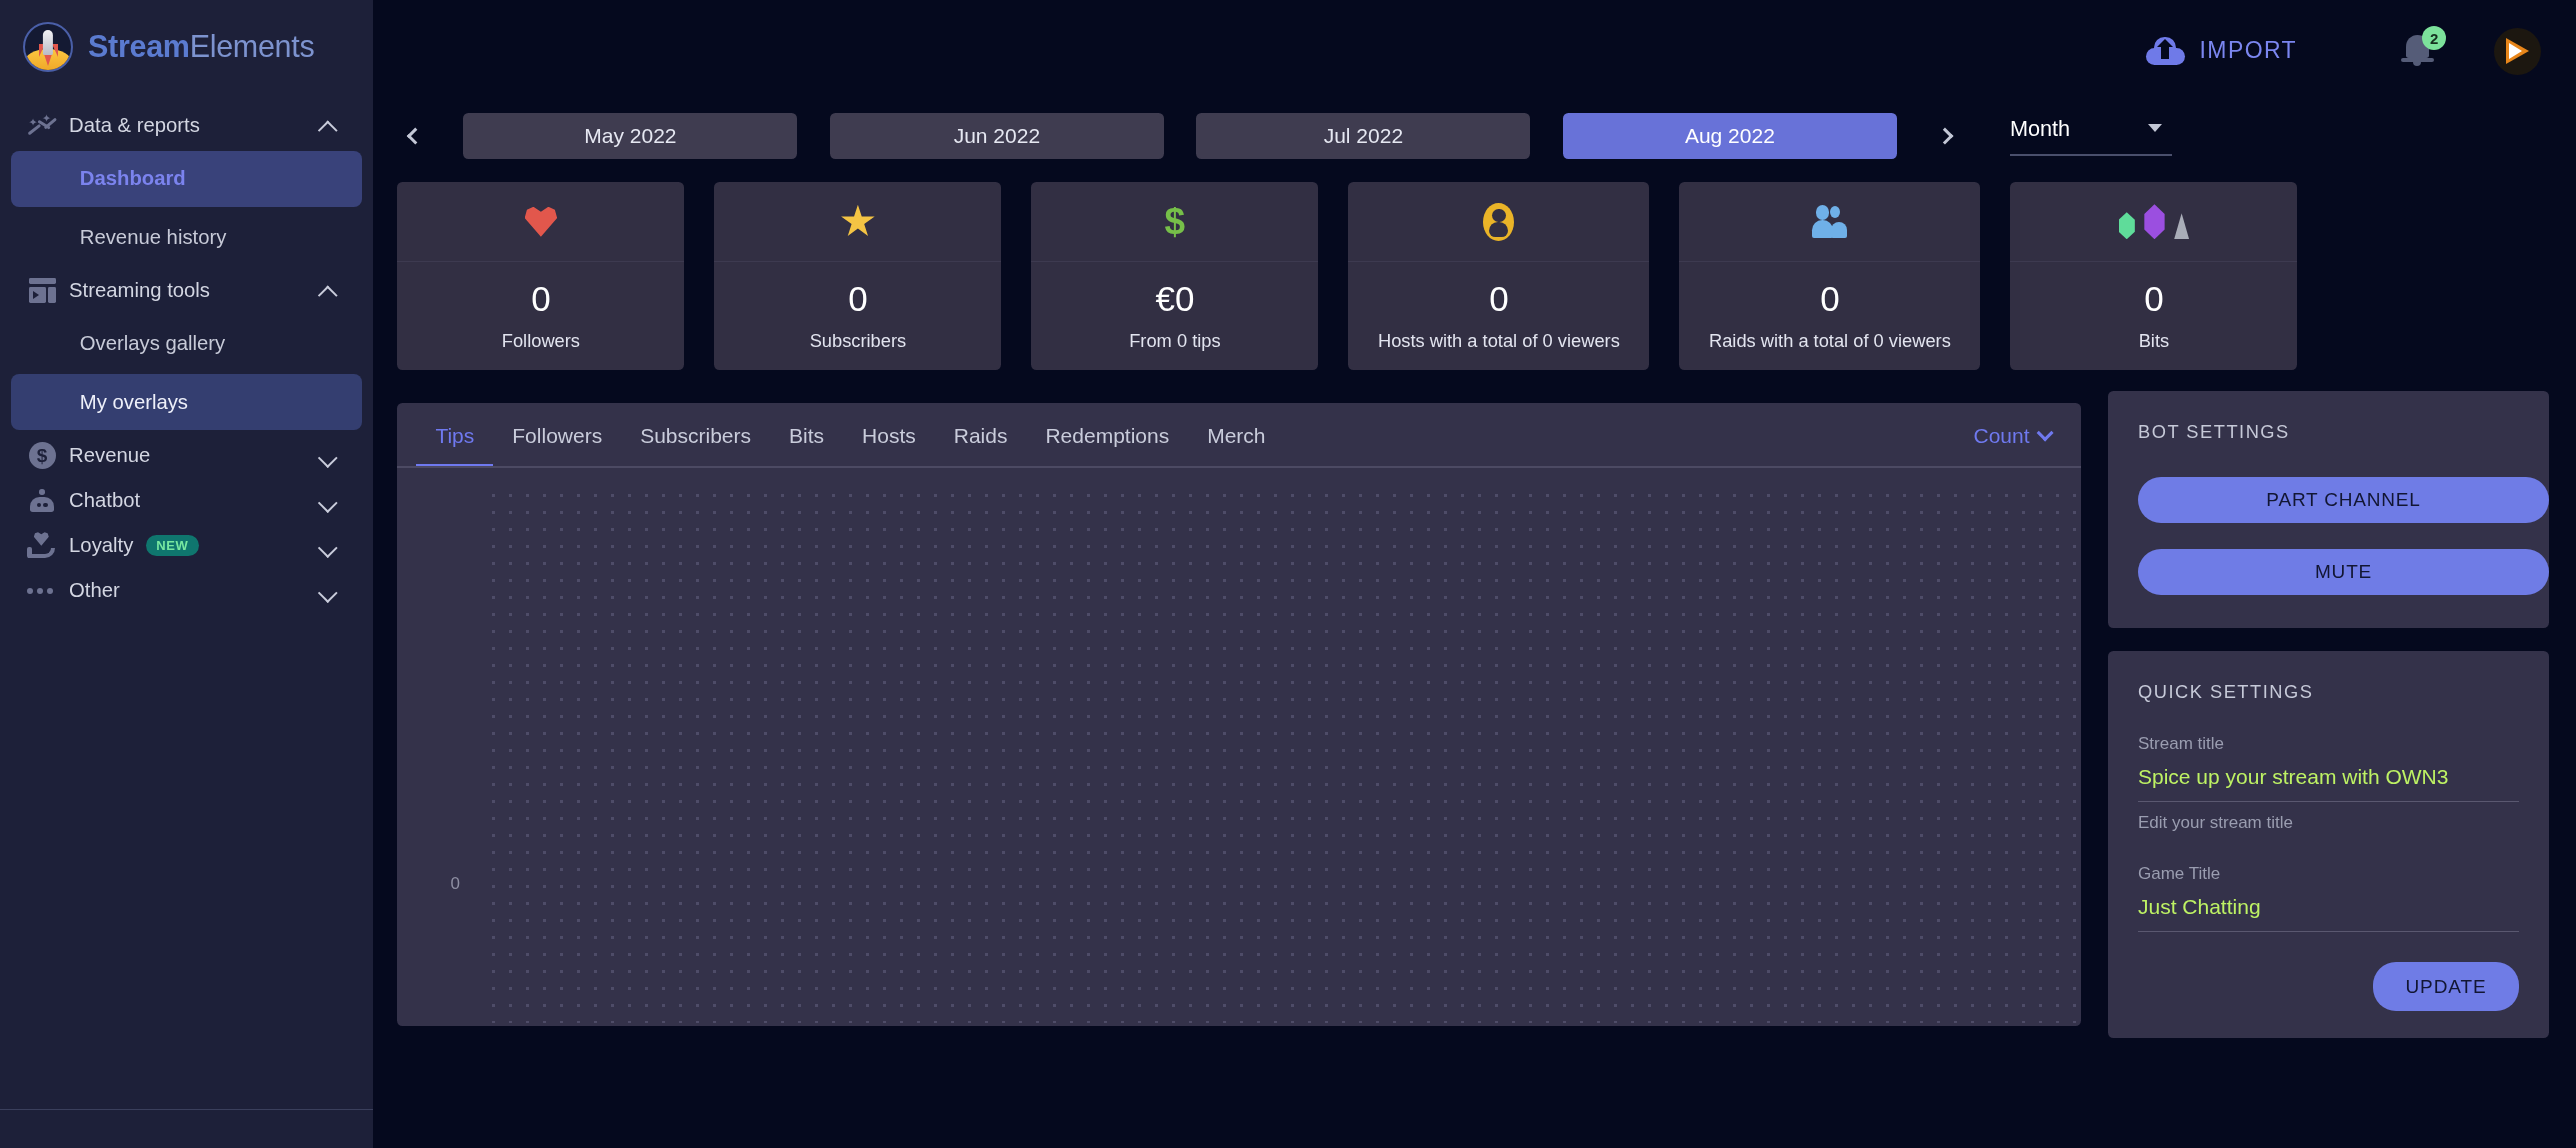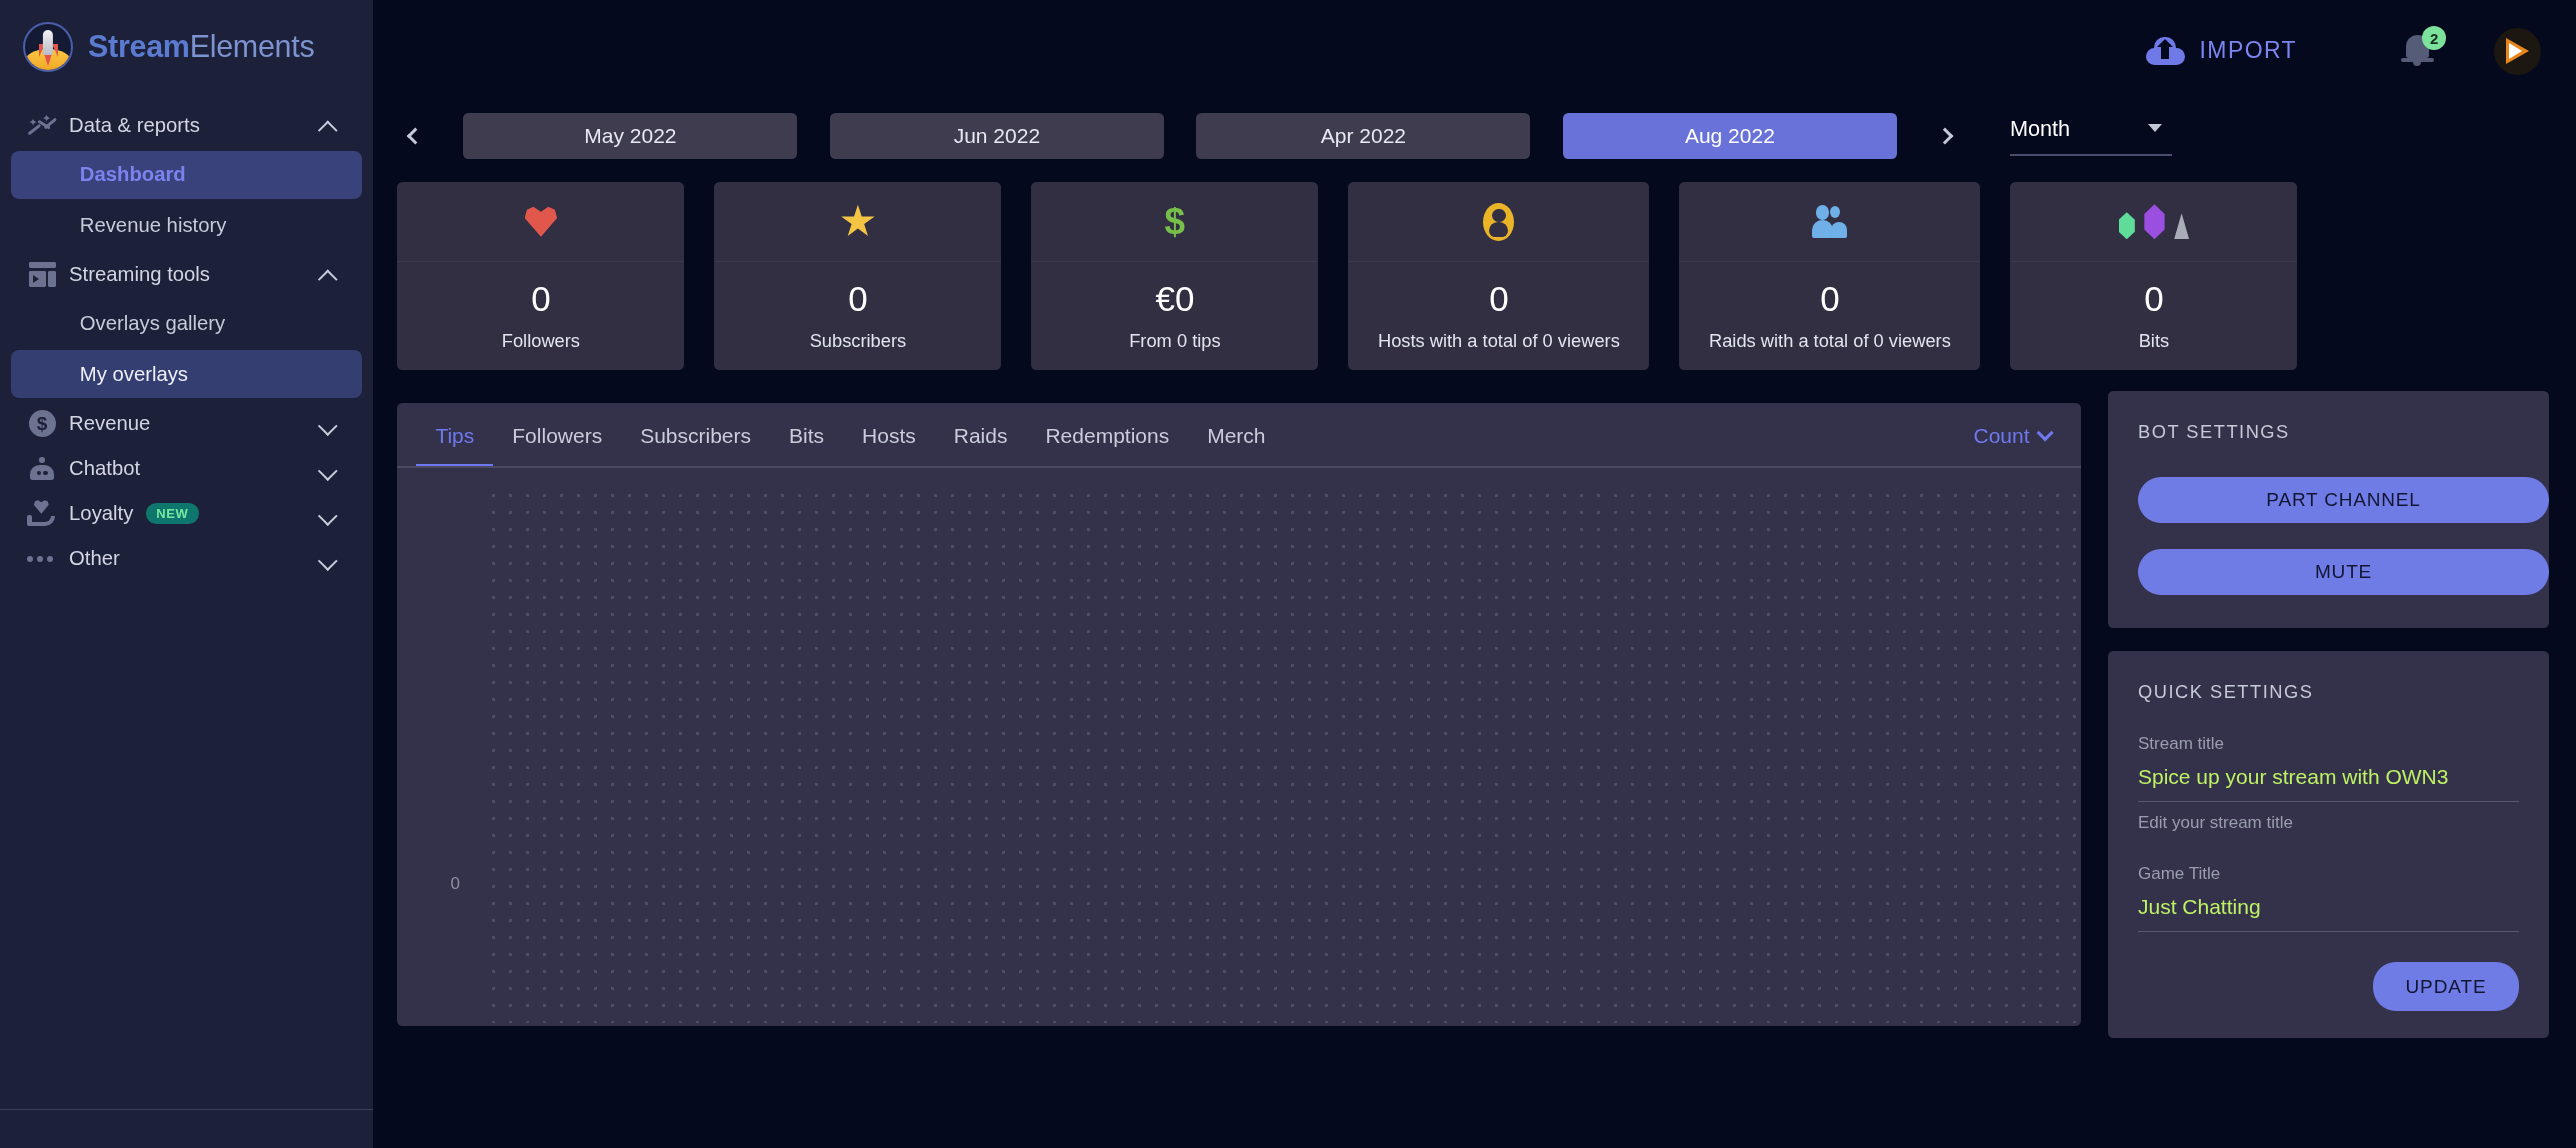--- a/index.html
+++ b/index.html
@@ -64,21 +64,21 @@
     transform: rotate(45deg);
   }
   .chev.up::before { transform: rotate(-135deg); top: 8.8px; }
   .badge-new {
     margin-left: 12.2px; background: #0f766e; color: #77e8a0;
     font-size: 13px; font-weight: 700; letter-spacing: 0.5px;
     padding: 4.1px 10.8px; border-radius: 13.5px; line-height: 1;
   }
 
   .nav-item {
-    height: 48px; display: flex; align-items: center;
+    height: 56px; display: flex; align-items: center;
     margin: 2.7px 10.8px; padding-left: 69px;
     font-size: 20.3px; color: #c7cad8; border-radius: 8.1px; cursor: pointer;
     white-space: nowrap;
   }
   .nav-item.active-strong { background: #39427a; color: #7b83ee; font-weight: 700; }
   .nav-item.active-soft { background: #343e70; color: #eef0fa; }
 
   .sidebar-divider { position: absolute; left: 0; right: 0; bottom: 39px; height: 1.4px; background: #3a3f5c; }
 
   
@@ -375,21 +375,21 @@
           <span class="gl"></span>
         </div>
       <div class="month-btns">
         <div class="month-btn">
             <span>May 2022</span>
           </div>
         <div class="month-btn">
             <span>Jun 2022</span>
           </div>
         <div class="month-btn">
-            <span>Apr 2022</span>
+            <span>Jul 2022</span>
           </div>
         <div class="month-btn sel">
             <span>Aug 2022</span>
           </div>
       </div>
       <div class="arrow-btn right">
           <span class="gl"></span>
         </div>
       <div class="period-select">
         <div class="lbl">Month</div>

